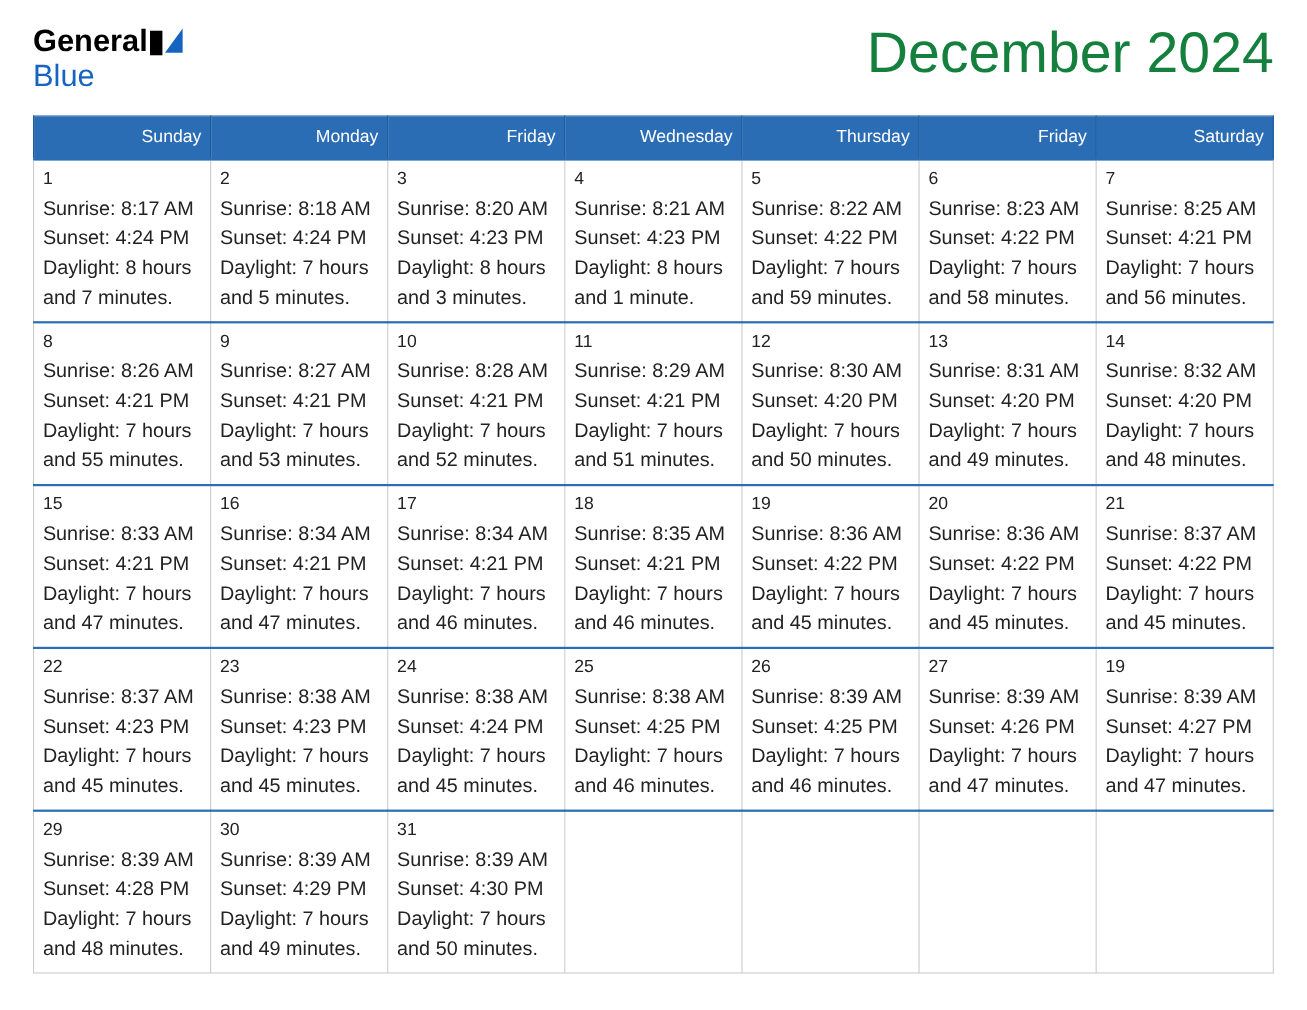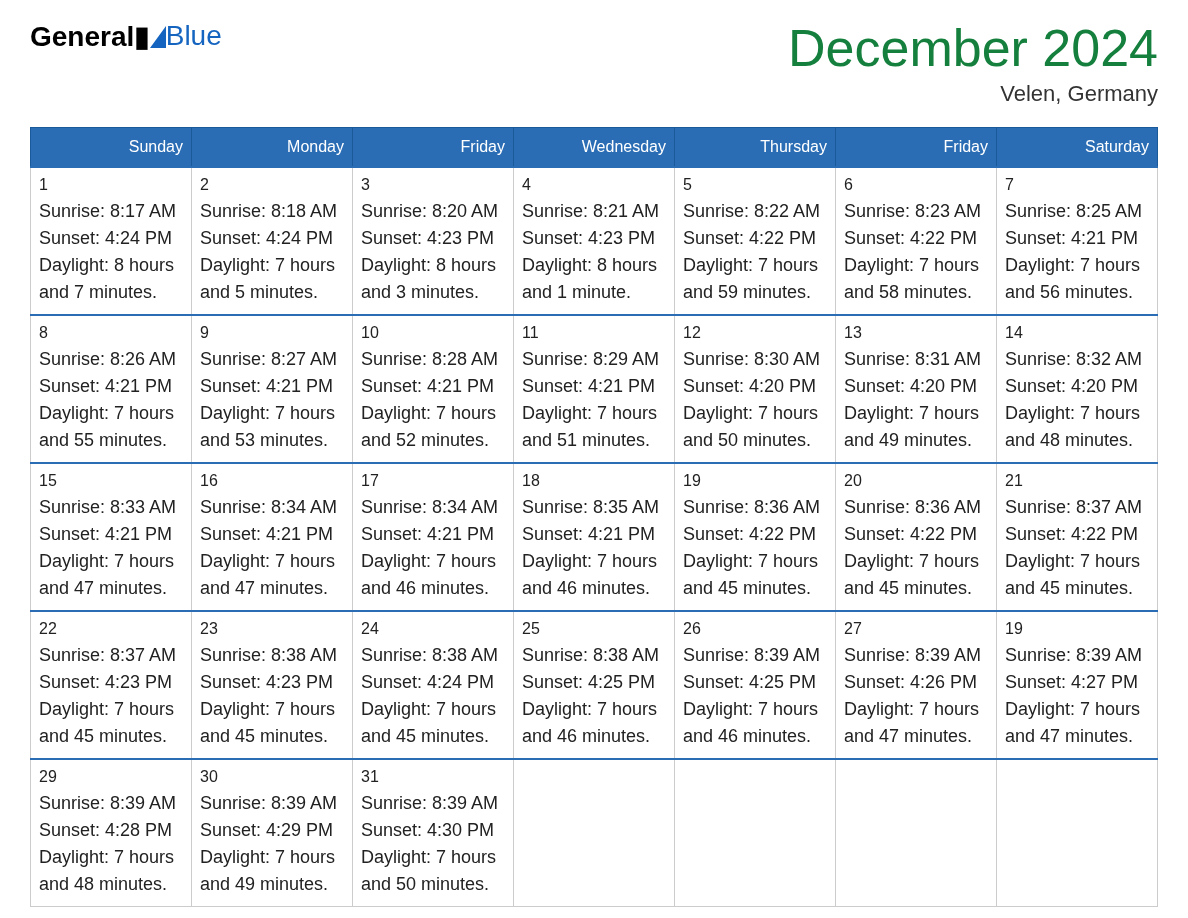--- a/index.html
+++ b/index.html
@@ -11,21 +11,21 @@
       min-height: 918px;
     }
     .header {
       display: flex;
       justify-content: space-between;
       align-items: flex-start;
       margin-bottom: 20px;
     }
     .logo {
       display: flex;
-      flex-direction: row;
+      flex-direction: column;
       align-items: flex-start;
     }
     .logo-text {
       display: flex;
       align-items: center;
     }
     .logo-general {
       font-size: 28px;
       font-weight: bold;
       color: #000000;
@@ -107,21 +107,20 @@
         <div style="display:flex; align-items:center;">
           <span style="font-size:28px; font-weight:bold; color:#000;">▮</span>
           <div style="width:0; height:0; border-left:16px solid transparent; border-bottom:22px solid #1565c0; margin-left:0px;"></div>
         </div>
       </div>
     </div>
     <span class="logo-blue-text">Blue</span>
   </div>
   <div class="title-section">
     <div class="month-year">December 2024</div>
-    <div class="location">Velen, Germany</div>
   </div>
 </div>
 
 <table class="calendar">
   <thead>
     <tr>
       <th>Sunday</th>
       <th>Monday</th>
       <th>Friday</th>
       <th>Wednesday</th>

